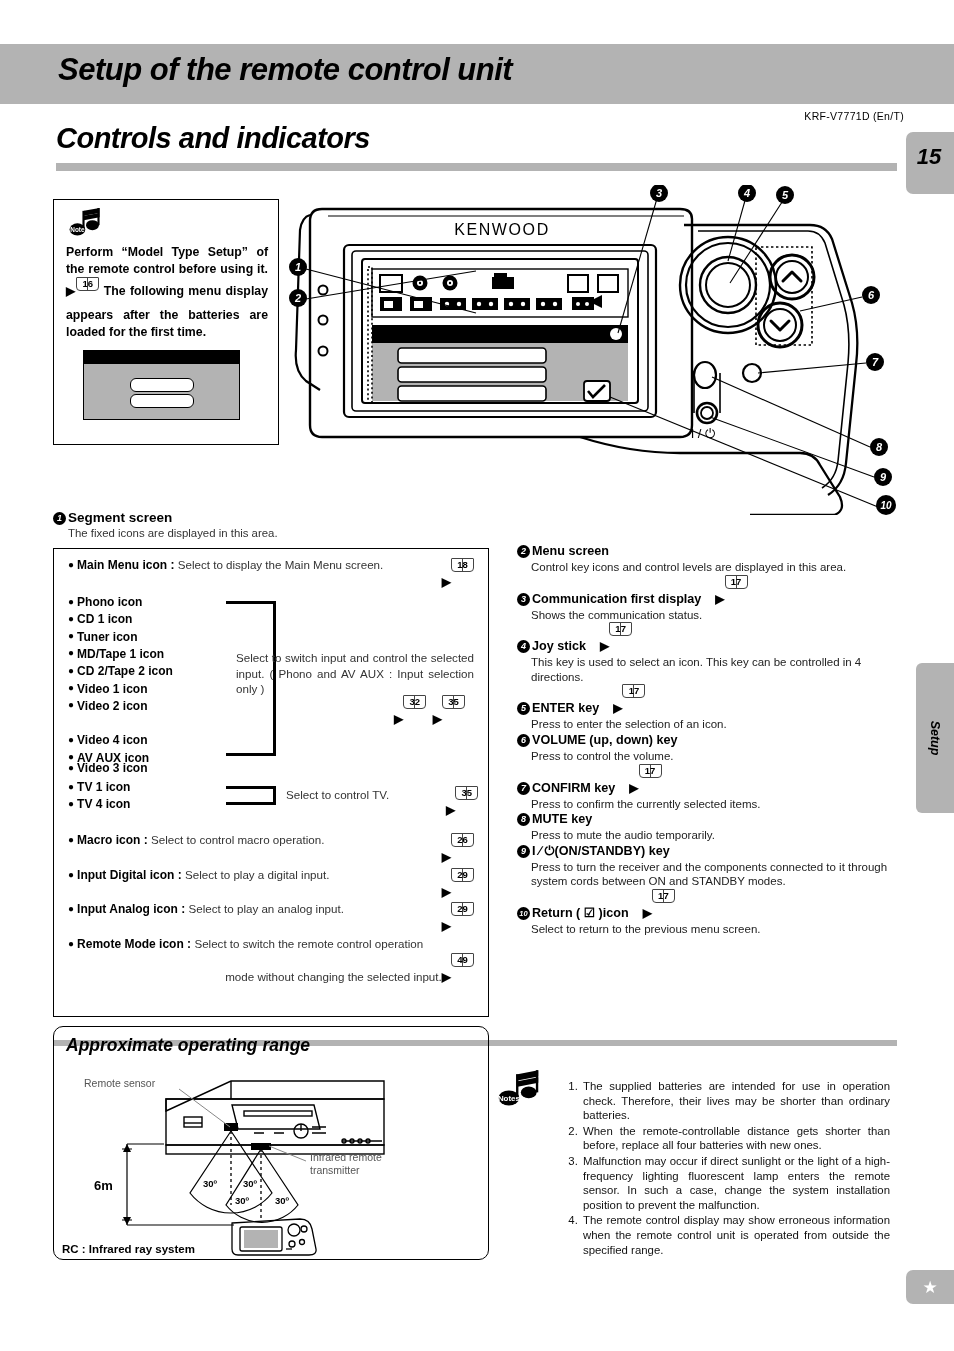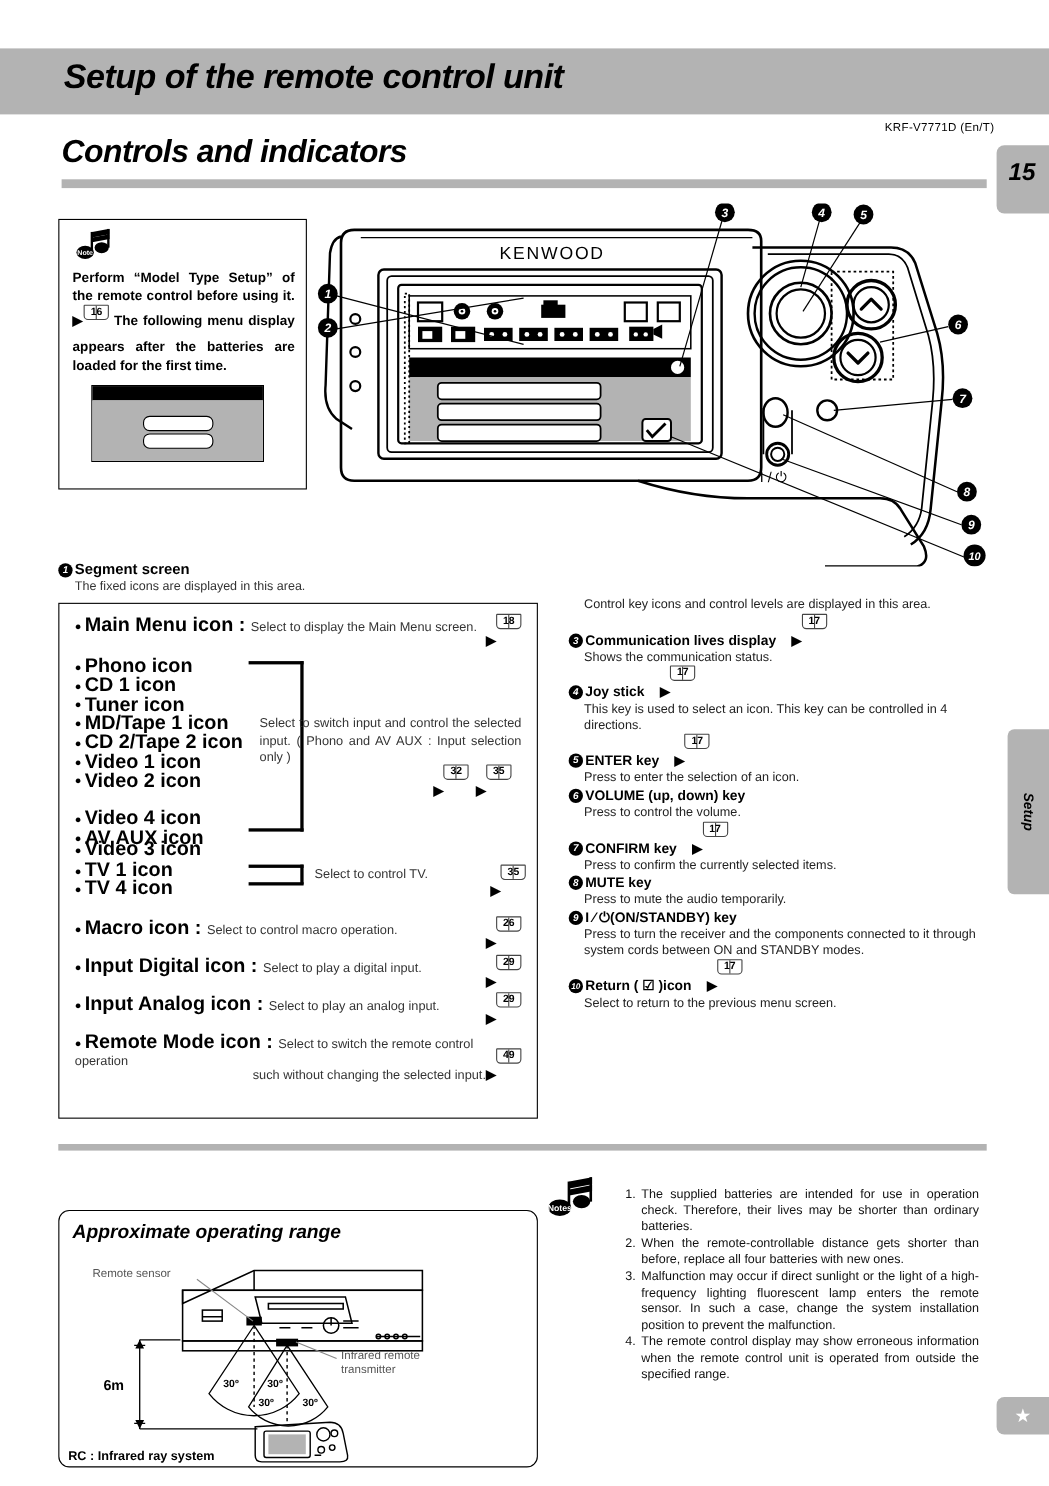--- a/index.html
+++ b/index.html
@@ -58,37 +58,37 @@
   
   .seg-head{position:absolute;left:53px;top:510px;font-size:13.5px;font-weight:bold;}
   .seg-sub{position:absolute;left:68px;top:527px;font-size:11.4px;color:#333;}
   .cnum{display:inline-block;width:13px;height:13px;border-radius:50%;background:#000;color:#fff;
         font-size:9px;font-style:italic;font-weight:bold;text-align:center;line-height:13px;
         vertical-align:1px;margin-right:2px;}
 
   
   .listbox{position:absolute;left:53px;top:548px;width:434px;height:467px;border:1.3px solid #000;}
   .li{position:absolute;font-size:11.6px;}
-  .b{font-weight:bold;font-size:18px;}
+  .b{font-weight:bold;font-size:12px;}
   .reg{color:#333;}
   .bullet{font-size:10px;vertical-align:1.5px;margin-right:3px;}
 
   .brace{position:absolute;background:#000;}
 
   
   .rcol{position:absolute;left:517px;top:543px;width:390px;}
   .ritem{margin-bottom:0px;}
   .rhead{font-size:12.6px;font-weight:bold;line-height:17px;}
   .rbody{font-size:11.5px;color:#222;line-height:14.6px;padding-left:14px;}
 
   
   .div-rule{position:absolute;left:53px;top:1040px;width:844px;height:6px;background:#b3b3b3;}
 
   
-  .rangebox{position:absolute;left:53px;top:1100px;width:434px;height:232px;
+  .rangebox{position:absolute;left:53px;top:1026px;width:434px;height:232px;
             border:1.6px solid #000;border-radius:10px;}
   .range-title{position:absolute;left:12px;top:8px;font-size:17.5px;font-weight:bold;font-style:italic;}
   .range-svg{position:absolute;left:0;top:26px;}
 
   
   .notes-wrap{position:absolute;left:497px;top:1062px;width:410px;}
   .notes-icon{position:absolute;left:0;top:8px;width:46px;height:40px;}
   .notes-list{position:absolute;left:49px;top:0;width:361px;font-size:11.4px;line-height:14.6px;color:#111;}
   .notes-list li{margin-bottom:1px;text-align:justify;padding-left:2px;}
   .notes-list ol{margin:17px;padding-left:18px;}
@@ -382,30 +382,31 @@
 
     <div class="li" style="left:14px;top:353px;width:406px;">
       <span class="bullet">●</span><span class="b">Input Analog icon</span><span class="b"> : </span><span class="reg">Select to play an analog input.</span>
       <span style="position:absolute;right:0;top:0;"><span class="arrw">▶</span><span class="pgref"><span class="bk"></span><span class="spine"></span><span class="n">29</span></span></span>
     </div>
 
     <div class="li" style="left:14px;top:388px;width:406px;">
       <span class="bullet">●</span><span class="b">Remote Mode icon</span><span class="b"> : </span><span class="reg">Select to switch the remote control operation</span>
     </div>
     <div class="li" style="left:146px;top:404px;width:274px;text-align:right;">
-      <span class="reg">such without changing the selected input.</span><span class="arrw">▶</span><span class="pgref"><span class="bk"></span><span class="spine"></span><span class="n">49</span></span>
+      <span class="reg">mode without changing the selected input.</span><span class="arrw">▶</span><span class="pgref"><span class="bk"></span><span class="spine"></span><span class="n">49</span></span>
     </div>
   </div>
 
   <div class="rcol" id="rcol">
       <div class="ritem">
+        <div class="rhead"><span class="cnum" style="font-size: 9px;">2</span><span>Menu screen</span></div>
         <div class="rbody">Control key icons and control levels are displayed in this area.</div>
       </div>
       <div class="ritem">
-        <div class="rhead"><span class="cnum" style="font-size: 9px;">3</span><span>Communication lives display</span><span>&nbsp;&nbsp;&nbsp;&nbsp;<span class="arrw">▶</span><span class="pgref"><span class="bk"></span><span class="spine"></span><span class="n">17</span></span></span></div>
+        <div class="rhead"><span class="cnum" style="font-size: 9px;">3</span><span>Communication first display</span><span>&nbsp;&nbsp;&nbsp;&nbsp;<span class="arrw">▶</span><span class="pgref"><span class="bk"></span><span class="spine"></span><span class="n">17</span></span></span></div>
         <div class="rbody">Shows the communication status.</div>
       </div>
       <div class="ritem">
         <div class="rhead"><span class="cnum" style="font-size: 9px;">4</span><span>Joy stick</span><span>&nbsp;&nbsp;&nbsp;&nbsp;<span class="arrw">▶</span><span class="pgref"><span class="bk"></span><span class="spine"></span><span class="n">17</span></span></span></div>
         <div class="rbody">This key is used to select an icon. This key can be controlled in 4 directions.</div>
       </div>
       <div class="ritem">
         <div class="rhead"><span class="cnum" style="font-size: 9px;">5</span><span>ENTER key</span><span>&nbsp;&nbsp;&nbsp;&nbsp;<span class="arrw">▶</span><span class="pgref"><span class="bk"></span><span class="spine"></span><span class="n">17</span></span></span></div>
         <div class="rbody">Press to enter the selection of an icon.</div>
       </div>

